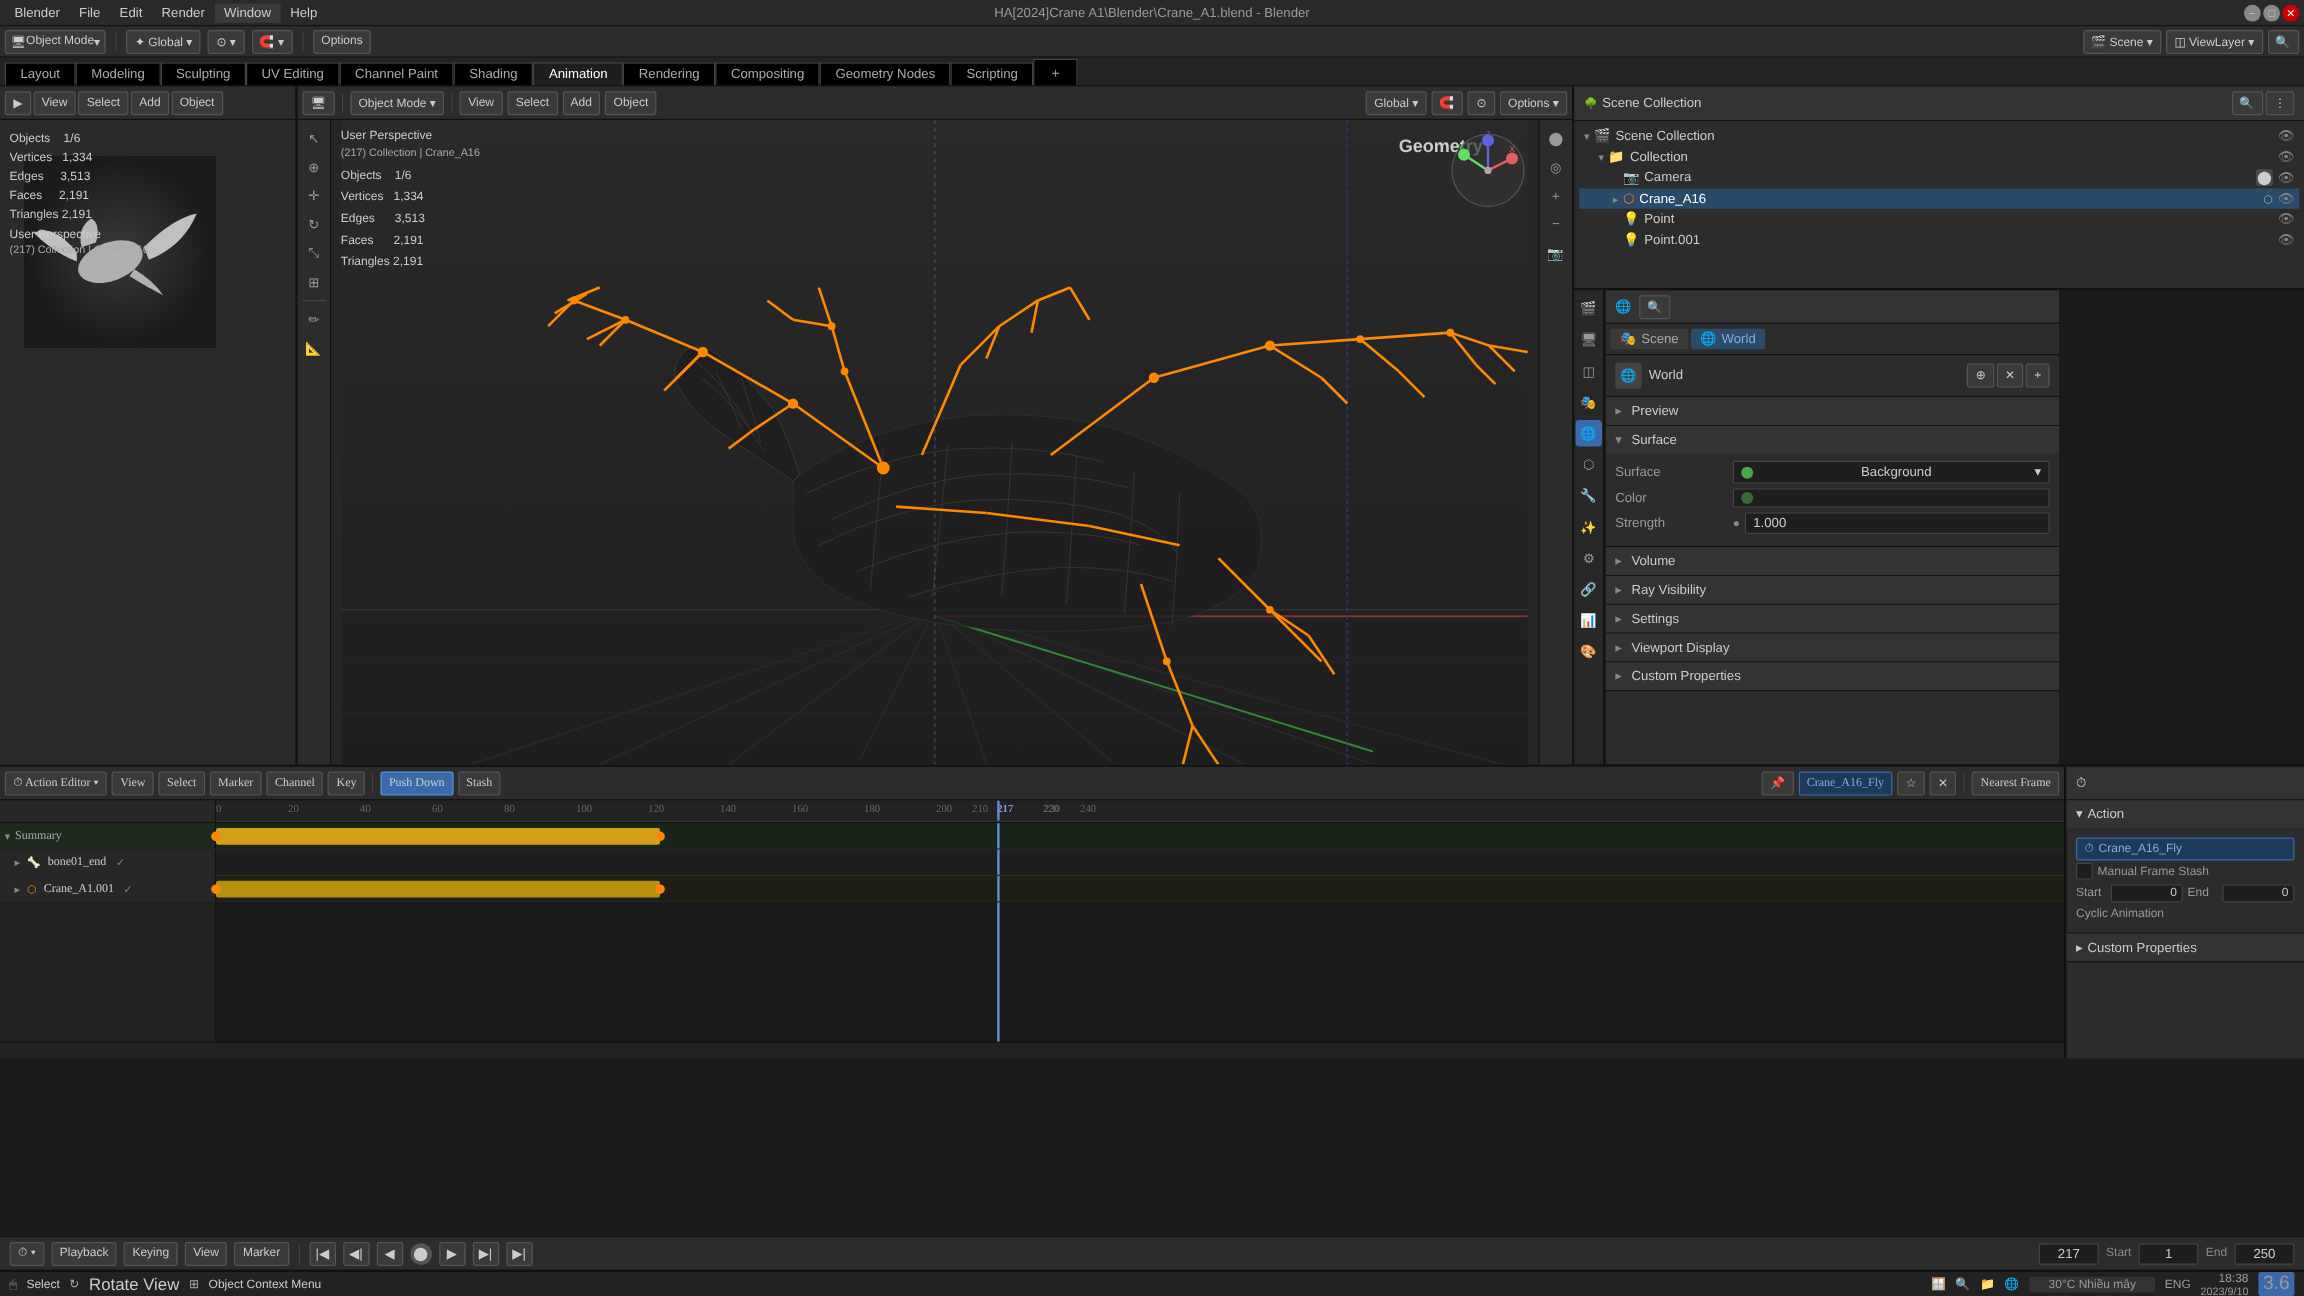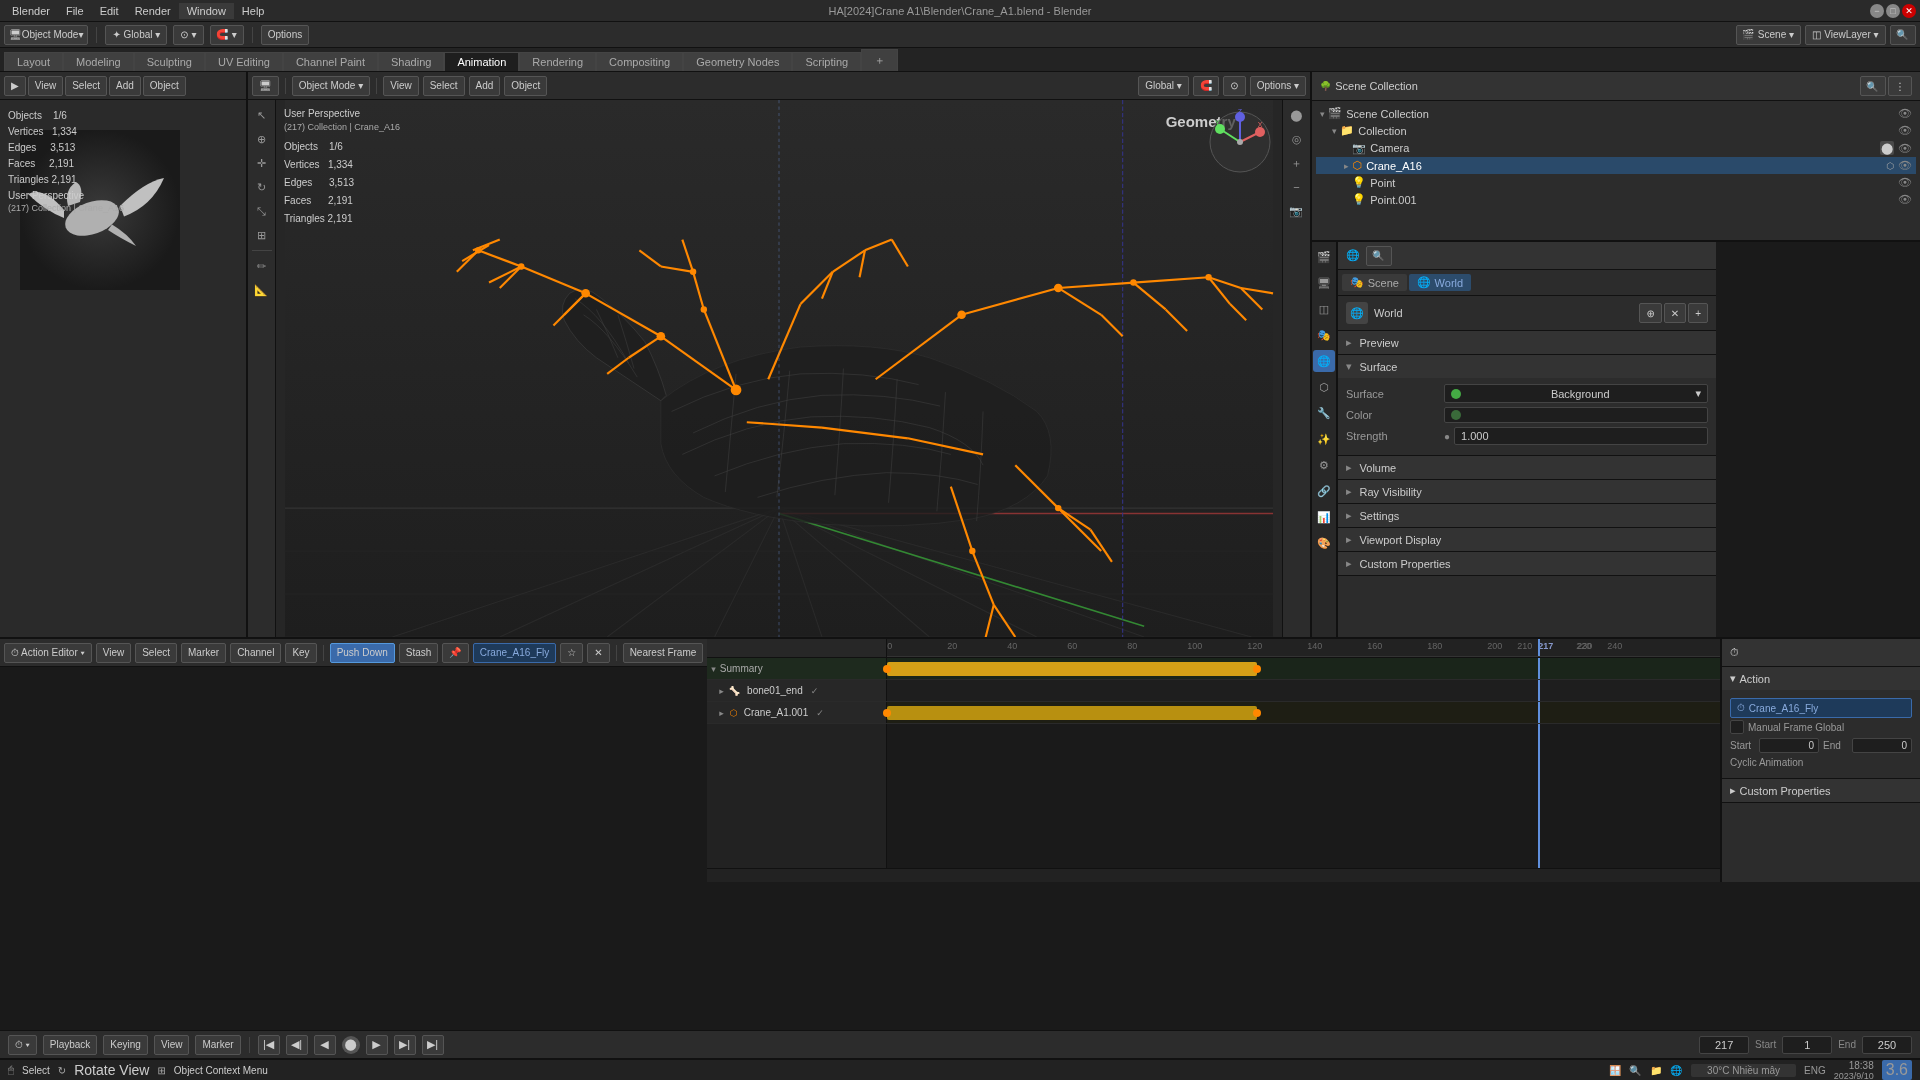--- a/index.html
+++ b/index.html
@@ -89,21 +89,21 @@
     .workspace-tabs {
       height: 24px;
       background: #232323;
       display: flex;
       align-items: flex-end;
       padding: 0 4px;
       border-bottom: 1px solid #111;
     }
     .ws-tab {
       padding: 3px 12px;
-      background: #404040;
+      background: #000000;
       color: #aaa;
       font-size: 11px;
       cursor: pointer;
       border-top: 1px solid #444;
       border-right: 1px solid #444;
       border-left: 1px solid #444;
     }
     .ws-tab.active {
       background: #1e1e1e;
       color: #fff;
@@ -309,21 +309,22 @@
       display: flex;
       height: calc(1080px - 22px - 26px - 24px - 565px - 22px);
       border-top: 2px solid #111;
     }
 
     
     .action-editor {
       flex: 1;
       background: #1a1a1a;
       display: flex;
-      flex-direction: row;
+      flex-direction: column;
+      font-family: Liberation Serif, serif;
     }
     .ae-toolbar {
       height: 28px;
       background: #2c2c2c;
       display: flex;
       align-items: center;
       padding: 0 4px;
       gap: 4px;
       border-bottom: 1px solid #111;
     }
@@ -1172,21 +1173,21 @@
           <span>▾</span>
           <span>Action</span>
         </div>
         <div class="ap-body">
           <div class="ap-action-name">
             <span style="margin-right:4px;">⏱</span>
             <span>Crane_A16_Fly</span>
           </div>
           <div class="ap-row">
             <div class="ap-check"></div>
-            <span class="ap-label">Manual Frame Global</span>
+            <span class="ap-label">Manual Frame Stash</span>
           </div>
           <div class="ap-row">
             <span class="ap-label">Start</span>
             <div class="ap-value">0</div>
             <span class="ap-label" style="width:30px;">End</span>
             <div class="ap-value">0</div>
           </div>
           <div class="ap-row">
             <span class="ap-label">Cyclic Animation</span>
           </div>

